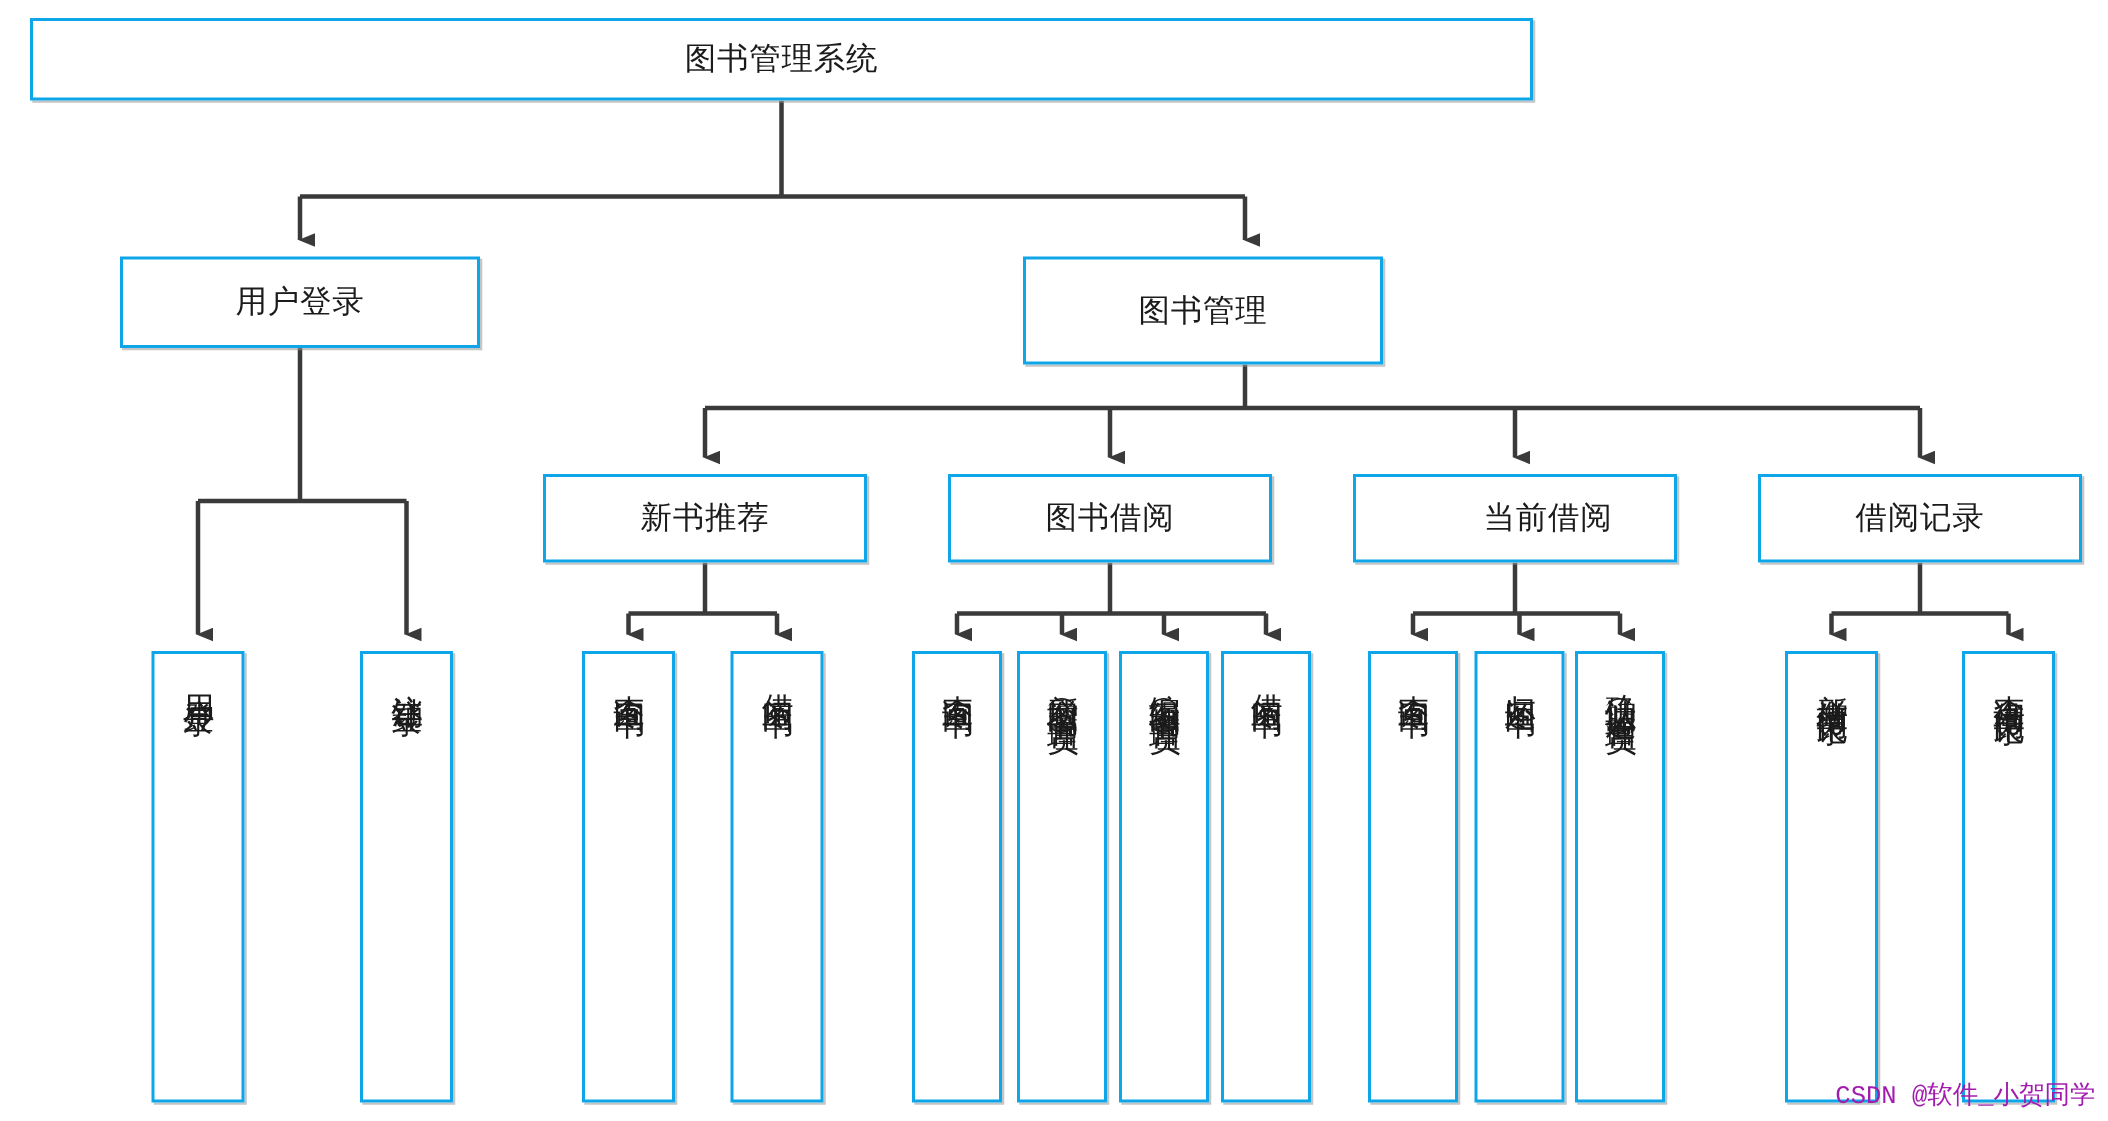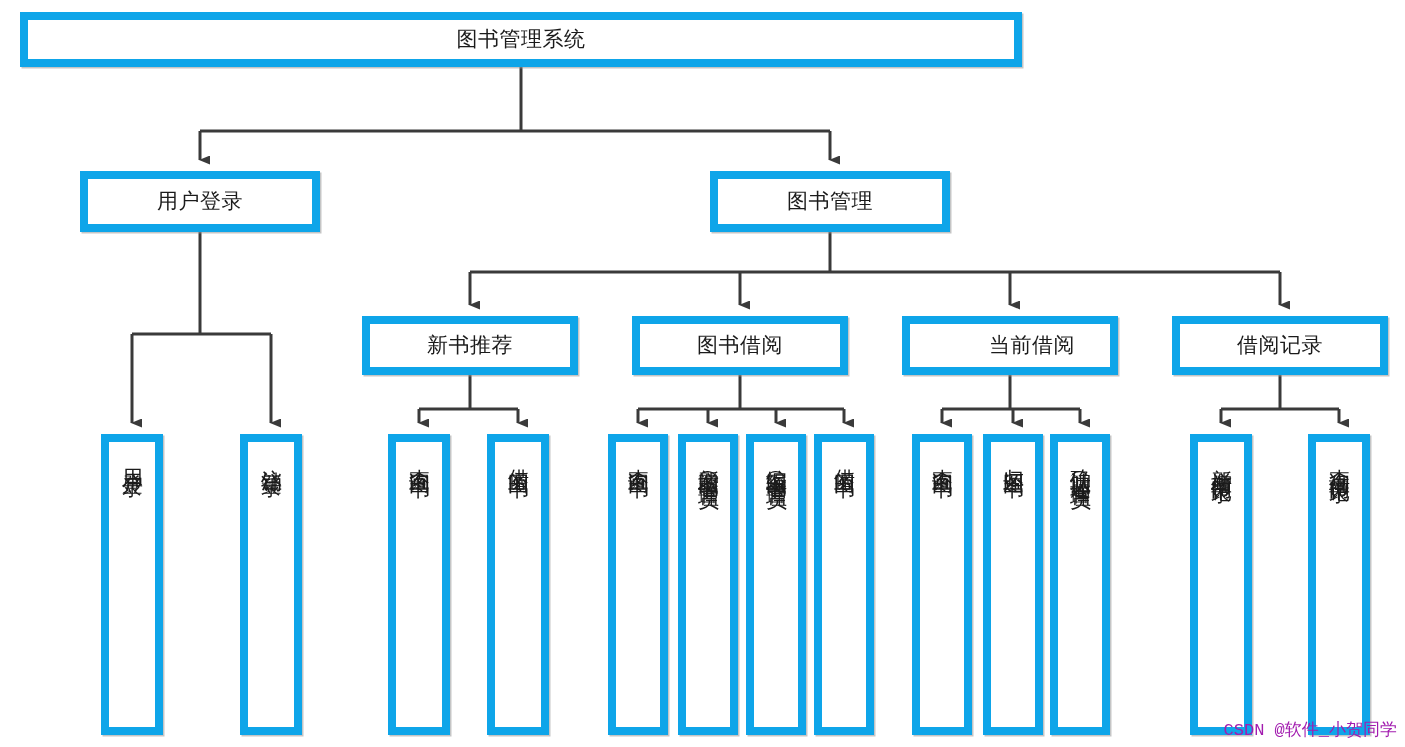--- a/index.html
+++ b/index.html
@@ -22,21 +22,21 @@
     position: absolute;
     left: 0;
     top: 0;
     width: 1405px;
     height: 747px;
     pointer-events: none;
   }
   .node {
     position: absolute;
     box-sizing: border-box;
-    border: 8px solid #0ea5e9;
+    border: 2px solid #0ea5e9;
     background: #ffffff;
     display: flex;
     align-items: center;
     justify-content: center;
     box-shadow: 1.5px 1.5px 0 0 rgba(150,150,150,0.55);
   }
   .node-label {
     color: #1b1b1b;
     letter-spacing: 0.5px;
     white-space: nowrap;
@@ -124,21 +124,21 @@
     </g>
   </svg>
 
   <div class="node n-h n-root" style="left: 20px; top: 12px; width: 1002px; height: 55px;">
     <span class="node-label">图书管理系统</span>
   </div>
 
   <div class="node n-h" style="left: 80px; top: 171px; width: 240px; height: 61px;">
     <span class="node-label">用户登录</span>
   </div>
-  <div class="node n-h" style="left: 710px; top: 171px; width: 240px; height: 61px;">
+  <div class="node n-h" style="left: 682px; top: 171px; width: 240px; height: 72px;">
     <span class="node-label">图书管理</span>
   </div>
 
   <div class="node n-h" style="left: 362px; top: 316px; width: 216px; height: 59px;">
     <span class="node-label">新书推荐</span>
   </div>
   <div class="node n-h" style="left: 632px; top: 316px; width: 216px; height: 59px;">
     <span class="node-label">图书借阅</span>
   </div>
   <div class="node n-h" style="left: 902px; top: 316px; width: 216px; height: 59px; padding-left: 44px;">

